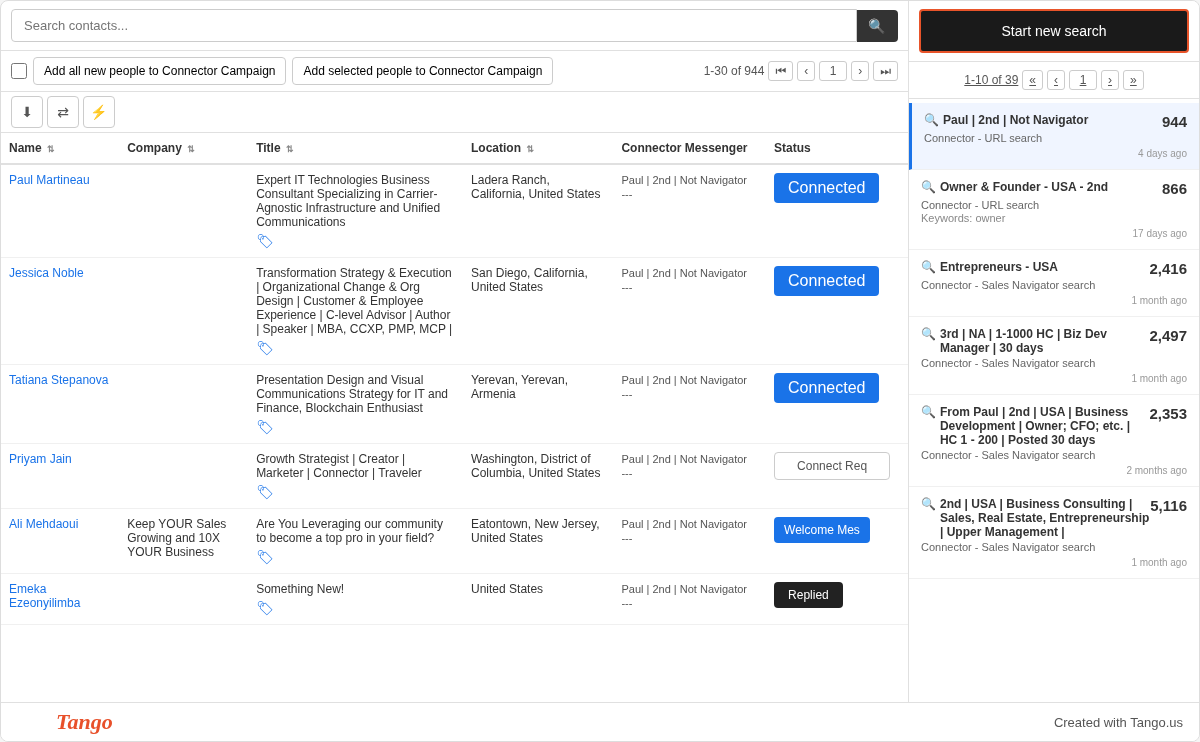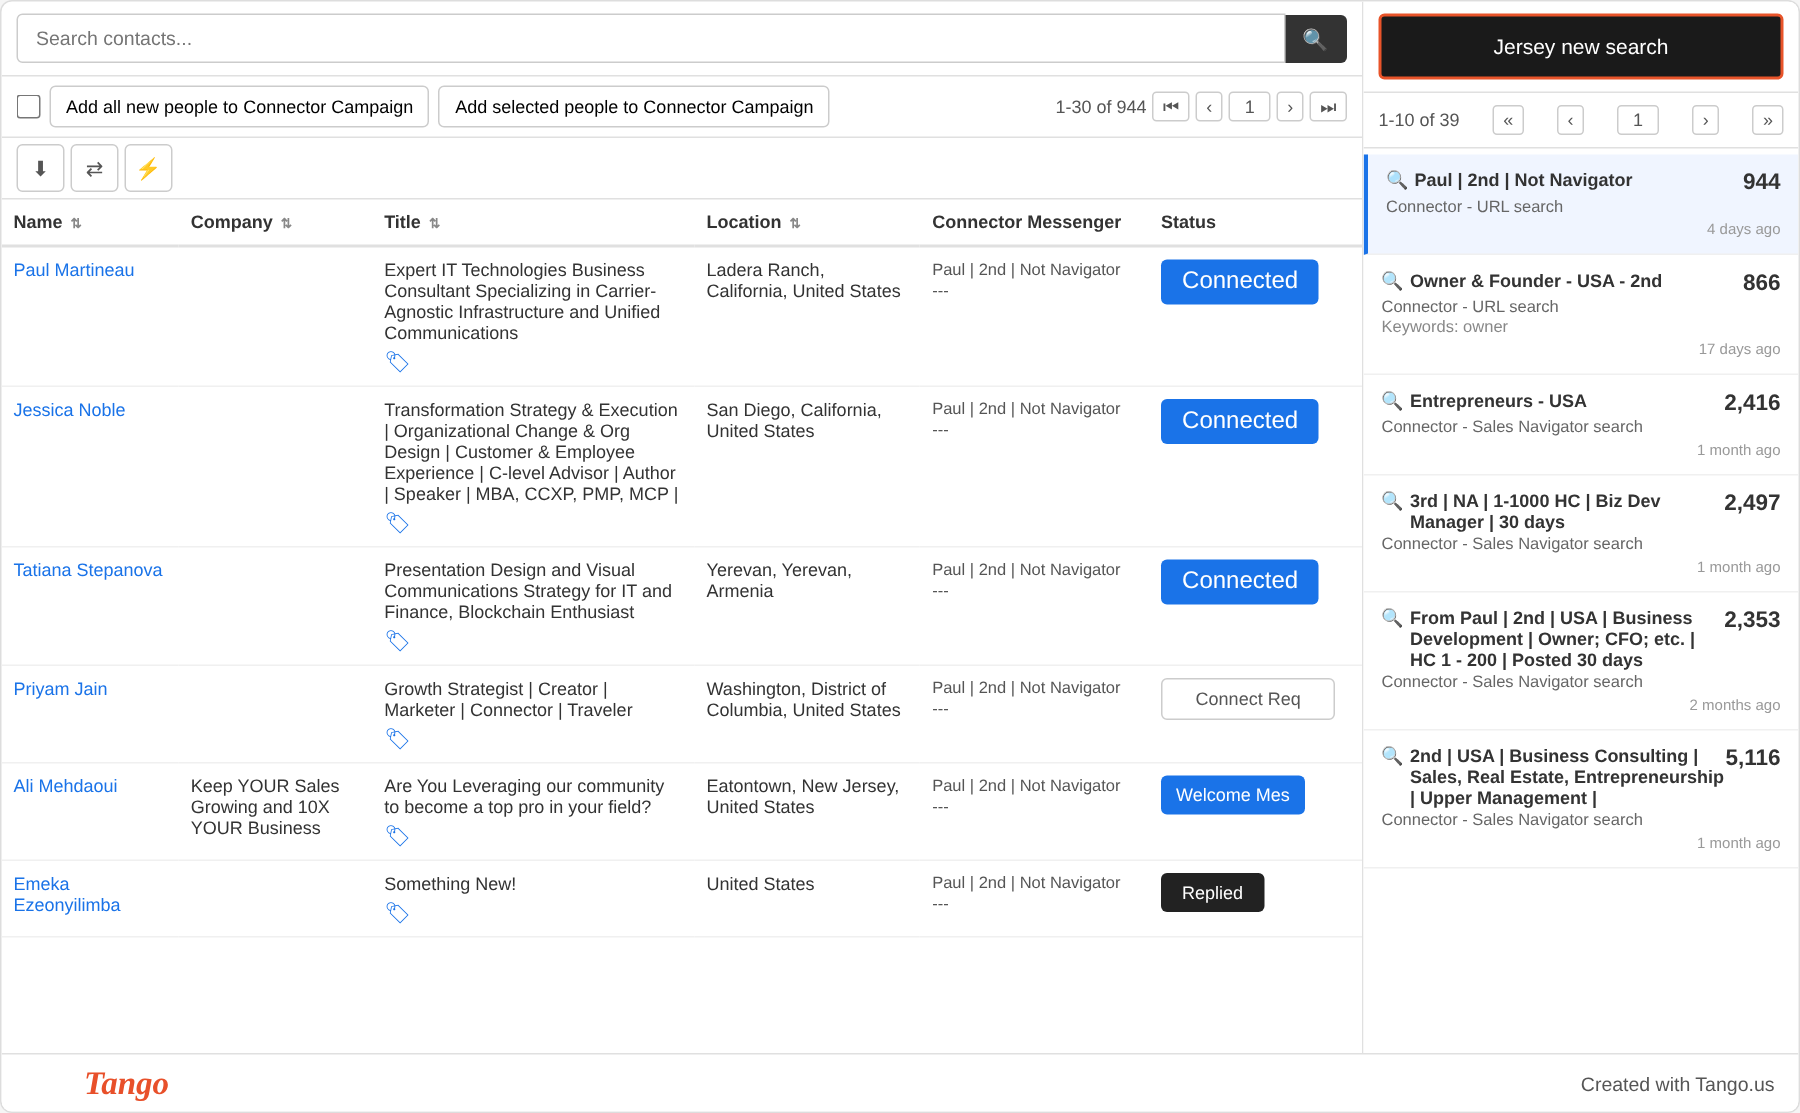--- a/index.html
+++ b/index.html
@@ -35,21 +35,21 @@
     .btn-connected { background: #1a73e8; color: #fff; border: none; border-radius: 4px; padding: 6px 14px; font-size: 16px; cursor: pointer; white-space: nowrap; }
     .btn-connect-req { background: #fff; color: #555; border: 1px solid #ccc; border-radius: 4px; padding: 6px 22px; font-size: 12px; cursor: pointer; white-space: nowrap; }
     .btn-welcome { background: #1a73e8; color: #fff; border: none; border-radius: 4px; padding: 6px 10px; font-size: 12px; cursor: pointer; white-space: nowrap; }
     .btn-replied { background: #222; color: #fff; border: none; border-radius: 4px; padding: 6px 14px; font-size: 12px; cursor: pointer; white-space: nowrap; }
     .connector-msg { color: #555; font-size: 11px; }
 
     
     .right-panel { width: 290px; display: flex; flex-direction: column; background: #fff; overflow: hidden; }
     .right-top { padding: 8px 10px; border-bottom: 1px solid #e0e0e0; }
     .new-search-btn { width: 100%; background: #1a1a1a; color: #fff; border: 2px solid #e8542a; border-radius: 4px; padding: 12px; font-size: 14px; cursor: pointer; text-align: center; }
-    .right-pagination { display: flex; align-items: center; justify-content: space-between; gap: 4px; padding: 8px 10px; border-bottom: 1px solid #e0e0e0; font-size: 12px; color: #555; }
+    .right-pagination { display: flex; align-items: center; justify-content: center; gap: 4px; padding: 8px 10px; border-bottom: 1px solid #e0e0e0; font-size: 12px; color: #555; text-decoration: underline; }
     .searches-list { flex: 1; overflow-y: auto; padding: 4px 0; }
     .search-item { padding: 10px 12px; border-bottom: 1px solid #f0f0f0; cursor: pointer; }
     .search-item.active { background: #f0f5ff; border-left: 3px solid #1a73e8; }
     .search-item-header { display: flex; justify-content: space-between; align-items: flex-start; }
     .search-item-title { font-size: 12px; font-weight: 600; color: #333; flex: 1; display: flex; align-items: flex-start; gap: 4px; }
     .search-item-count { font-size: 15px; font-weight: 700; color: #333; white-space: nowrap; }
     .search-icon { color: #555; font-size: 12px; flex-shrink: 0; }
     .search-sub { font-size: 11px; color: #666; margin-top: 2px; }
     .search-sub-detail { font-size: 11px; color: #888; margin-top: 1px; }
     .search-time { font-size: 10px; color: #999; margin-top: 4px; text-align: right; }
@@ -221,21 +221,21 @@
       </td>
       <td class="col-status"><button class="btn-replied">Replied</button></td>
     </tr>
             </tbody>
         </table>
       </div>
     </div>
 
     <div class="right-panel">
       <div class="right-top">
-        <button class="new-search-btn">Jersey new search</button>
+        <button class="new-search-btn">Start new search</button>
       </div>
       <div class="right-pagination">
         <span>1-10 of 39</span>
         <button class="page-btn">«</button>
         <button class="page-btn">‹</button>
         <span class="page-num">1</span>
         <button class="page-btn">›</button>
         <button class="page-btn">»</button>
       </div>
       <div class="searches-list" id="searches-list">

